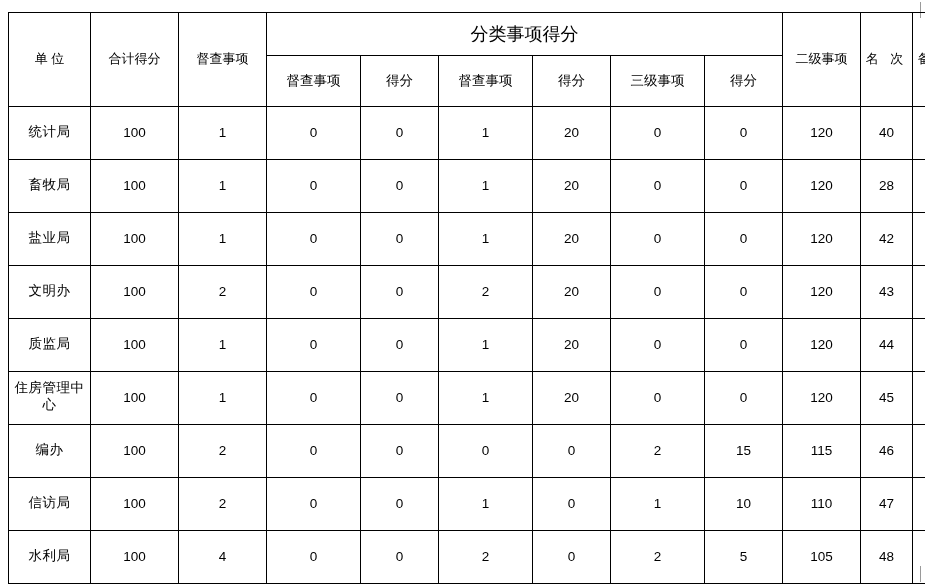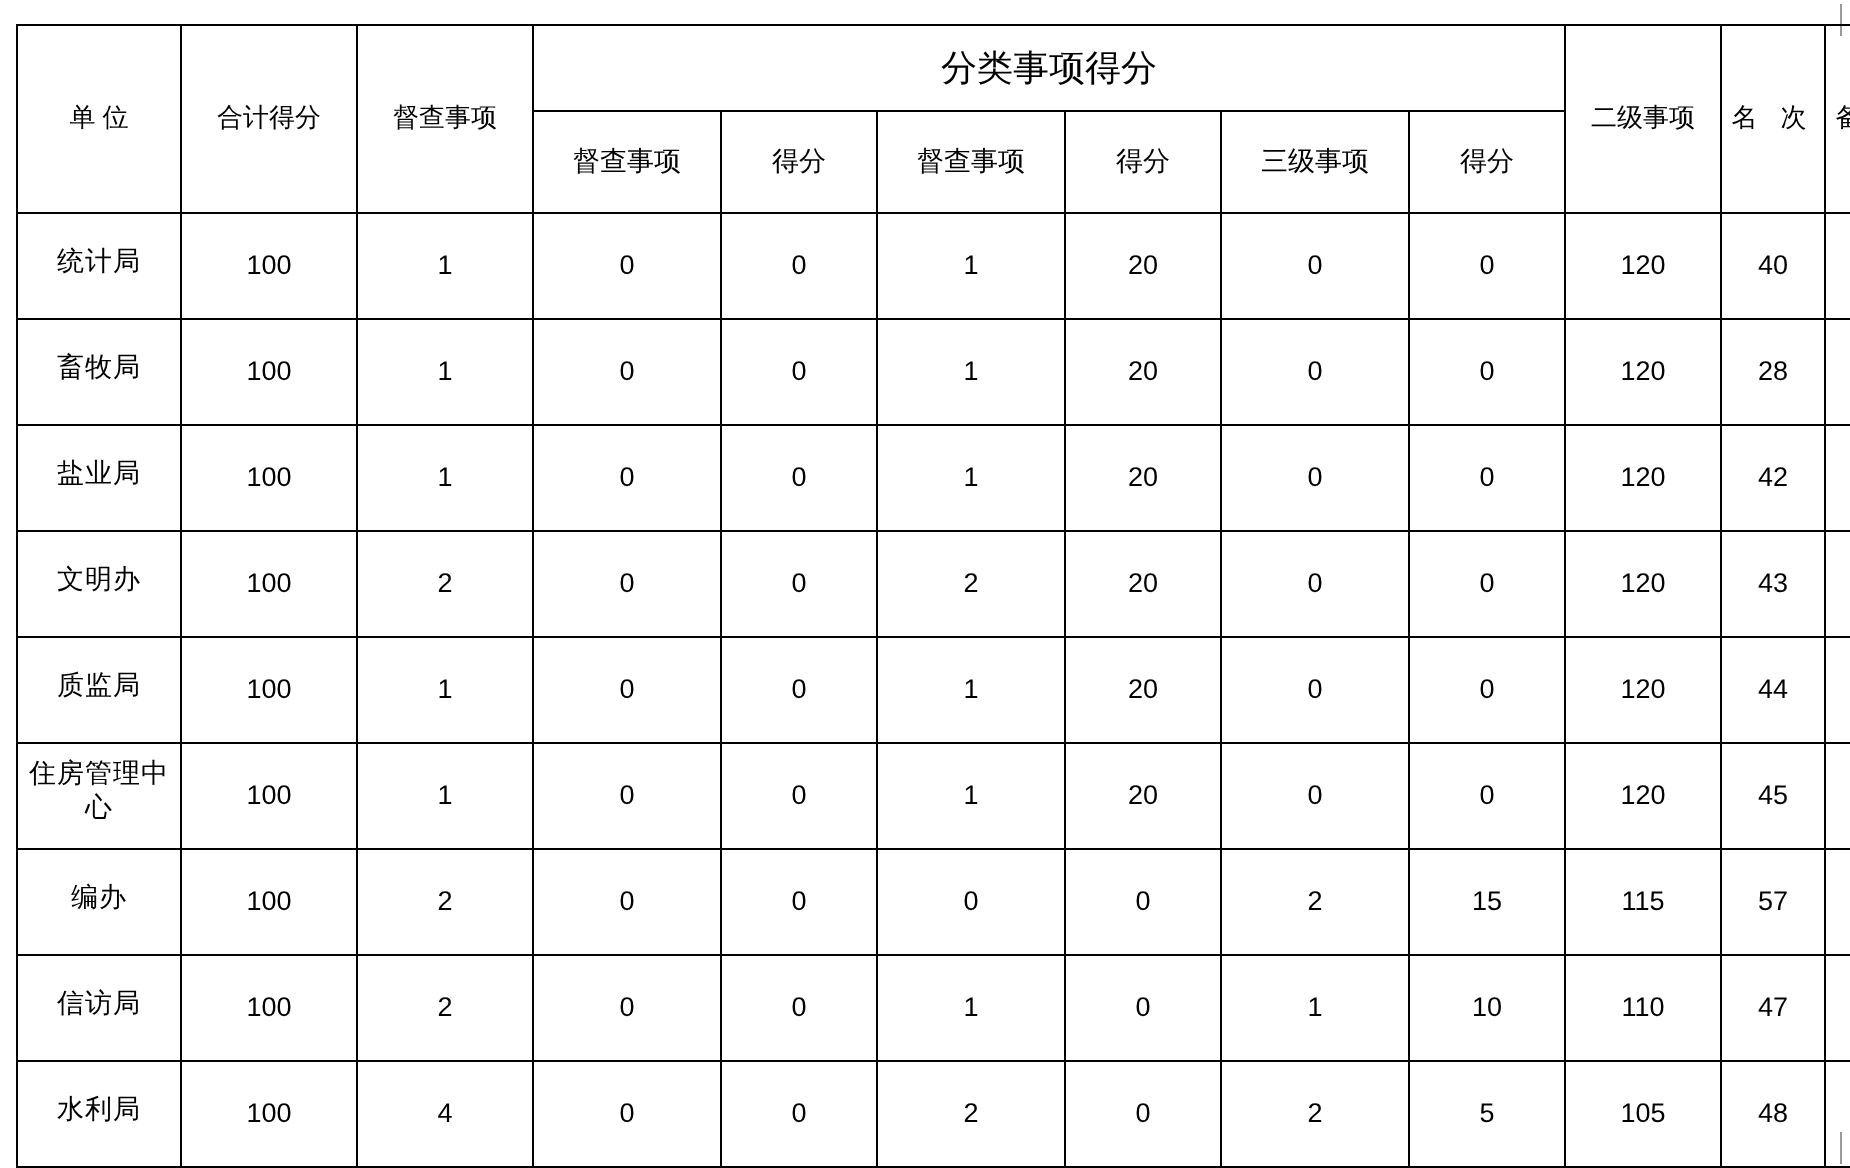--- a/index.html
+++ b/index.html
@@ -228,21 +228,21 @@
           <td class="unit-cell">编办</td>
           <td class="num-cell">100</td>
           <td class="num-cell">2</td>
           <td class="num-cell">0</td>
           <td class="num-cell">0</td>
           <td class="num-cell">0</td>
           <td class="num-cell">0</td>
           <td class="num-cell">2</td>
           <td class="num-cell">15</td>
           <td class="num-cell">115</td>
-          <td class="num-cell">57</td>
+          <td class="num-cell">46</td>
           <td class="num-cell"></td>
         </tr>
         <tr class="data-row">
           <td class="unit-cell">信访局</td>
           <td class="num-cell">100</td>
           <td class="num-cell">2</td>
           <td class="num-cell">0</td>
           <td class="num-cell">0</td>
           <td class="num-cell">1</td>
           <td class="num-cell">0</td>

